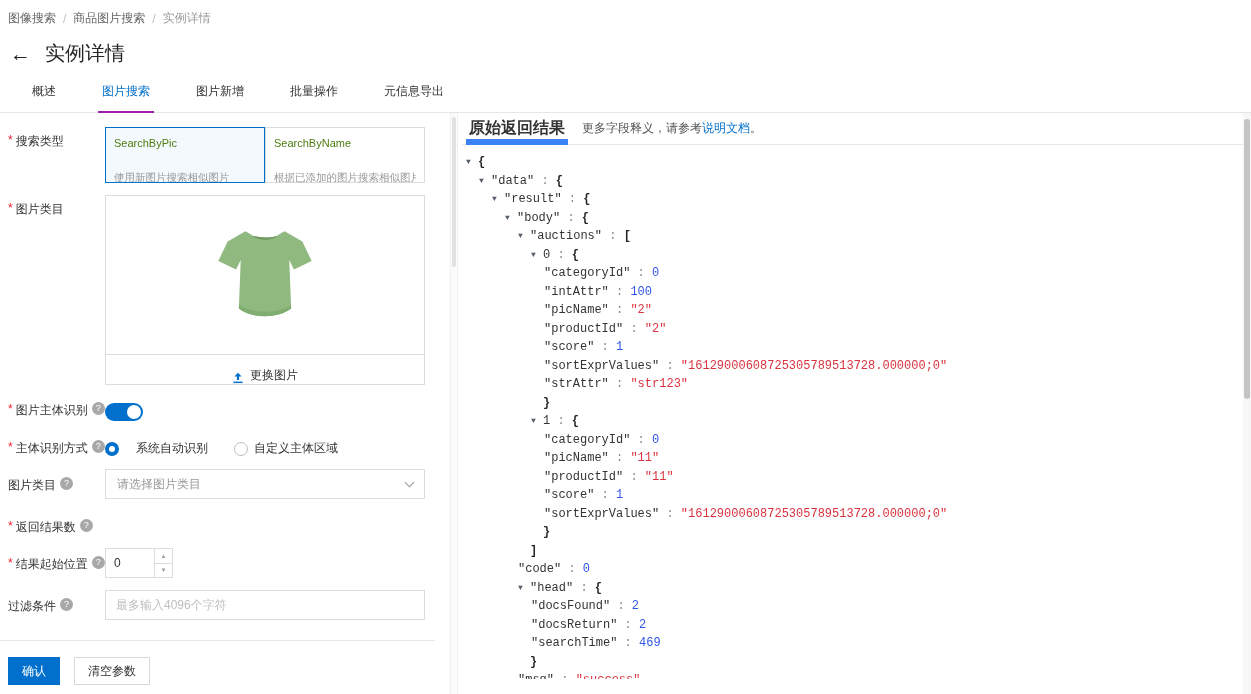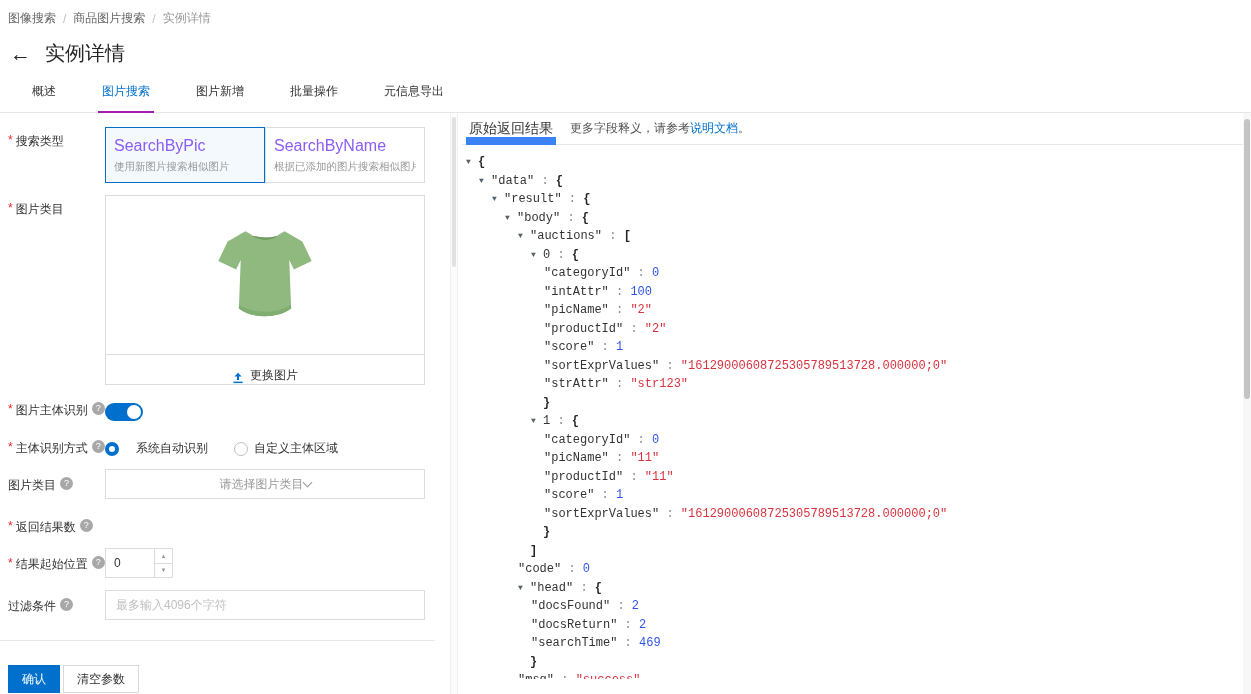--- a/index.html
+++ b/index.html
@@ -33,61 +33,61 @@
   .f-label{width:97px;font-size:12px;color:#333;display:flex;align-items:flex-start;padding-top:8px;flex:none}
   .f-label.top{padding-top:6px}
   .req{color:#f5222d;margin-right:3px}
   .help{display:inline-block;width:13px;height:13px;border-radius:50%;background:#a8a8a8;color:#fff;
     font-size:9px;line-height:13px;text-align:center;margin-left:4px;flex:none;cursor:pointer}
   .f-control{width:320px}
 
   .type-cards{display:flex}
   .type-card{width:160px;height:56px;border:1px solid #dcdcdc;padding:9px 8px;cursor:pointer;background:#fff}
   .type-card.selected{border:1px solid #0070cc;background:#f3f9fd}
-  .tc-title{font-size:16px;color:#8b5cf6;margin-bottom:5px}
+  .tc-title{font-size:11px;color:#4d7c0f;margin-bottom:22px}
   .tc-desc{font-size:10.5px;color:#999;white-space:nowrap;overflow:hidden}
 
   .upload-box{border:1px solid #dcdcdc;width:320px}
   .upload-preview{height:158px;display:flex;align-items:center;justify-content:center}
   .upload-btn{border-top:1px solid #dcdcdc;height:30px;display:flex;align-items:flex-end;justify-content:center;
     font-size:12px;color:#333;cursor:pointer;gap:6px;background:#fff}
 
   .toggle{width:38px;height:18px;border-radius:10px;background:#0070cc;position:relative;cursor:pointer;margin-top:6px}
   .toggle .knob{position:absolute;top:2px;right:2px;width:14px;height:14px;border-radius:50%;background:#fff}
 
   .radio-group{display:flex;gap:26px;padding-top:7px}
   .radio-opt{display:flex;align-items:center;font-size:12px;color:#333;cursor:pointer}
   .radio-circle{width:14px;height:14px;border-radius:50%;border:1px solid #bfbfbf;margin-right:6px;background:#fff;flex:none}
   .radio-opt.selected .radio-circle{border:4px solid #0070cc}
 
   .select-box{width:320px;height:30px;border:1px solid #dcdcdc;display:flex;align-items:center;
-    justify-content:center;padding:0 11px;font-size:12px;color:#999;cursor:pointer;background:#fff}
+    justify-content:space-between;padding:0 11px;font-size:12px;color:#999;cursor:pointer;background:#fff}
   .chevron{width:7px;height:7px;border-right:1px solid #999;border-bottom:1px solid #999;
     transform:rotate(45deg);margin-top:-4px}
 
   .num-input{width:68px;height:30px;border:1px solid #dcdcdc;display:flex;background:#fff}
   .num-input input{border:none;outline:none;width:48px;padding-left:8px;font-size:12px;color:#333;
     font-family:"Liberation Sans",sans-serif}
   .spinner{width:18px;border-left:1px solid #dcdcdc;display:flex;flex-direction:column;flex:none}
   .spin{flex:1;display:flex;align-items:center;justify-content:center;font-size:6px;color:#999;cursor:pointer}
   .spin.down{border-top:1px solid #dcdcdc}
 
   .text-input{width:320px;height:30px;border:1px solid #dcdcdc;padding:0 10px;font-size:12px;color:#333;outline:none;
     font-family:"Liberation Sans",sans-serif}
   .text-input::placeholder{color:#bfbfbf}
 
   .left-divider{width:435px;height:1px;background:#e8e8e8;margin:20px 0 0 -8px}
-  .footer{display:flex;gap:3px;margin-top:24px}
+  .footer{display:flex;gap:14px;margin-top:16px}
   .btn{height:28px;font-size:12px;display:inline-flex;align-items:center;justify-content:center;cursor:pointer;padding:0 13px}
   .btn-primary{background:#0070cc;color:#fff;border:1px solid #0070cc}
   .btn-default{background:#fff;color:#333;border:1px solid #d9d9d9}
 
   
   .rtab-row{display:flex;align-items:center;height:32px;border-bottom:1px solid #e8e8e8;padding-left:4px}
-  .rtab{font-size:14px;font-weight:400;color:#333;border-bottom:8px solid #3b82f6;padding:0 3px;
+  .rtab{font-size:16px;font-weight:700;color:#333;border-bottom:6px solid #3b82f6;padding:0 3px;
     height:32px;line-height:30px;cursor:pointer;margin-bottom:-1px}
   .rhint{margin-left:14px;font-size:12px;color:#555}
   .rhint a{color:#0070cc}
 
   .json-viewer{height:534px;overflow:hidden;padding-top:8px;
     font-family:"Liberation Mono","DejaVu Sans Mono",monospace;font-size:12px}
   .json-line{height:18.5px;line-height:18.5px;white-space:nowrap}
   .arrow{display:inline-block;width:12px;font-size:8px;color:#57606a;cursor:pointer;vertical-align:1px}
   .arrow.spacer{visibility:hidden}
   .jkey{color:#333}

